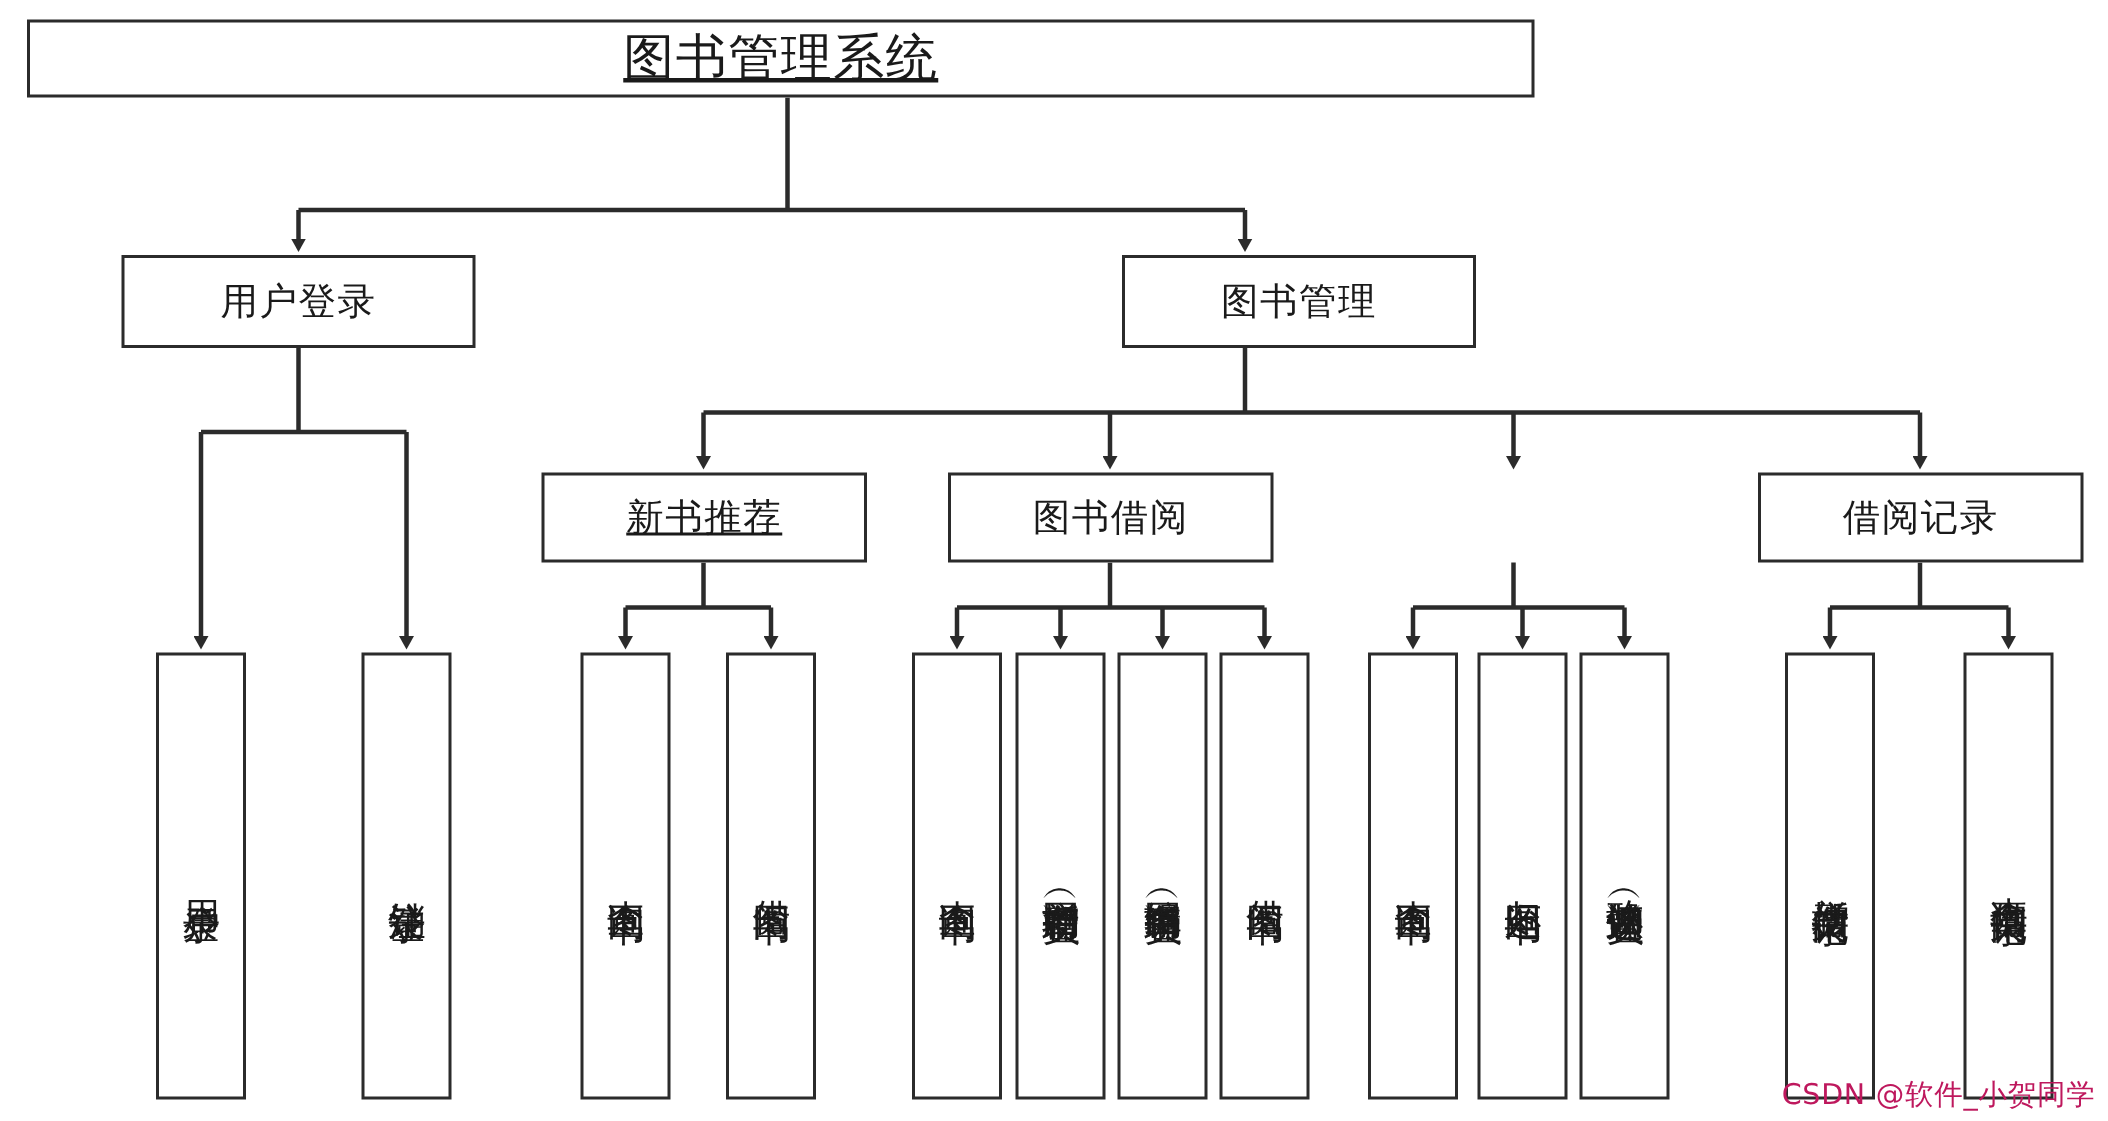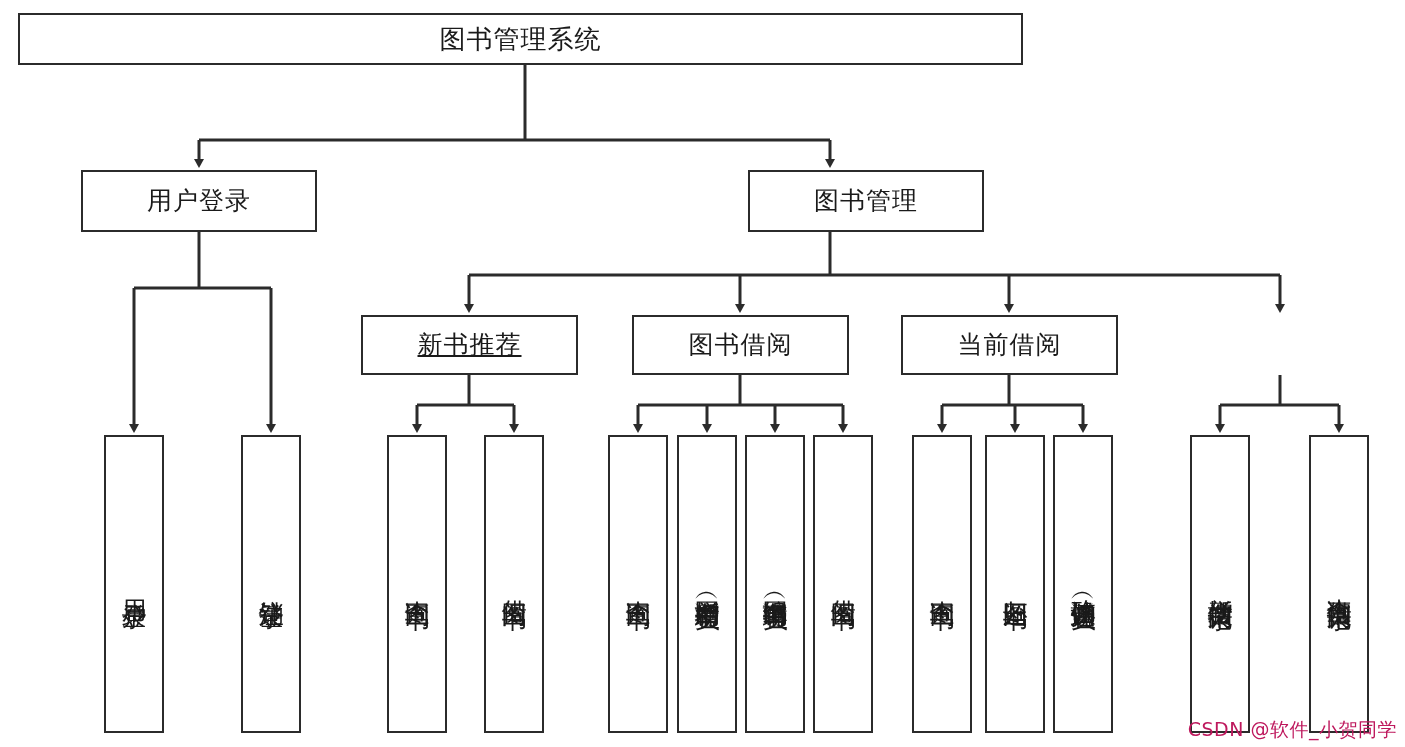--- a/index.html
+++ b/index.html
@@ -36,21 +36,22 @@
     align-items: center;
     justify-content: center;
     color: #1a1a1a;
   }
   .node.horiz {
     font-size: 25px;
     line-height: 1.25;
     letter-spacing: 1px;
   }
   .node.root {
-    font-size: 26px;
+    font-size: 34px;
+    text-decoration: underline;
   }
   .leaf {
     position: absolute;
     box-sizing: border-box;
     border: 2.5px solid #2b2b2b;
     background: #ffffff;
     display: flex;
     align-items: center;
     justify-content: center;
     color: #1a1a1a;
@@ -133,21 +134,21 @@
     </g>
   </svg>
 
   <div class="node horiz root" id="node-root" style="left: 18px; top: 13px; width: 1005px; height: 52px;">图书管理系统</div>
 
   <div class="node horiz" id="node-l2-0" style="left: 81px; top: 170px; width: 236px; height: 62px;">用户登录</div>
   <div class="node horiz" id="node-l2-1" style="left: 748px; top: 170px; width: 236px; height: 62px;">图书管理</div>
 
   <div class="node horiz" id="node-l3-0" style="left: 361px; top: 315px; width: 217px; height: 60px; text-decoration: underline;">新书推荐</div>
   <div class="node horiz" id="node-l3-1" style="left: 632px; top: 315px; width: 217px; height: 60px;">图书借阅</div>
-  <div class="node horiz" id="node-l3-2" style="left: 901px; top: 315px; width: 217px; height: 60px;">当前借阅</div>
+  <div class="node horiz" id="node-l3-3" style="left: 1172px; top: 315px; width: 217px; height: 60px;">借阅记录</div>
 
   <div class="leaf" id="leaf-0" style="left: 104px; top: 435px; width: 60px; height: 298px;">
     <span class="vtext">用户登录</span>
   </div>
   <div class="leaf" id="leaf-1" style="left: 241px; top: 435px; width: 60px; height: 298px;">
     <span class="vtext">注销登录</span>
   </div>
   <div class="leaf" id="leaf-2" style="left: 387px; top: 435px; width: 60px; height: 298px;">
     <span class="vtext">查询图书</span>
   </div>

